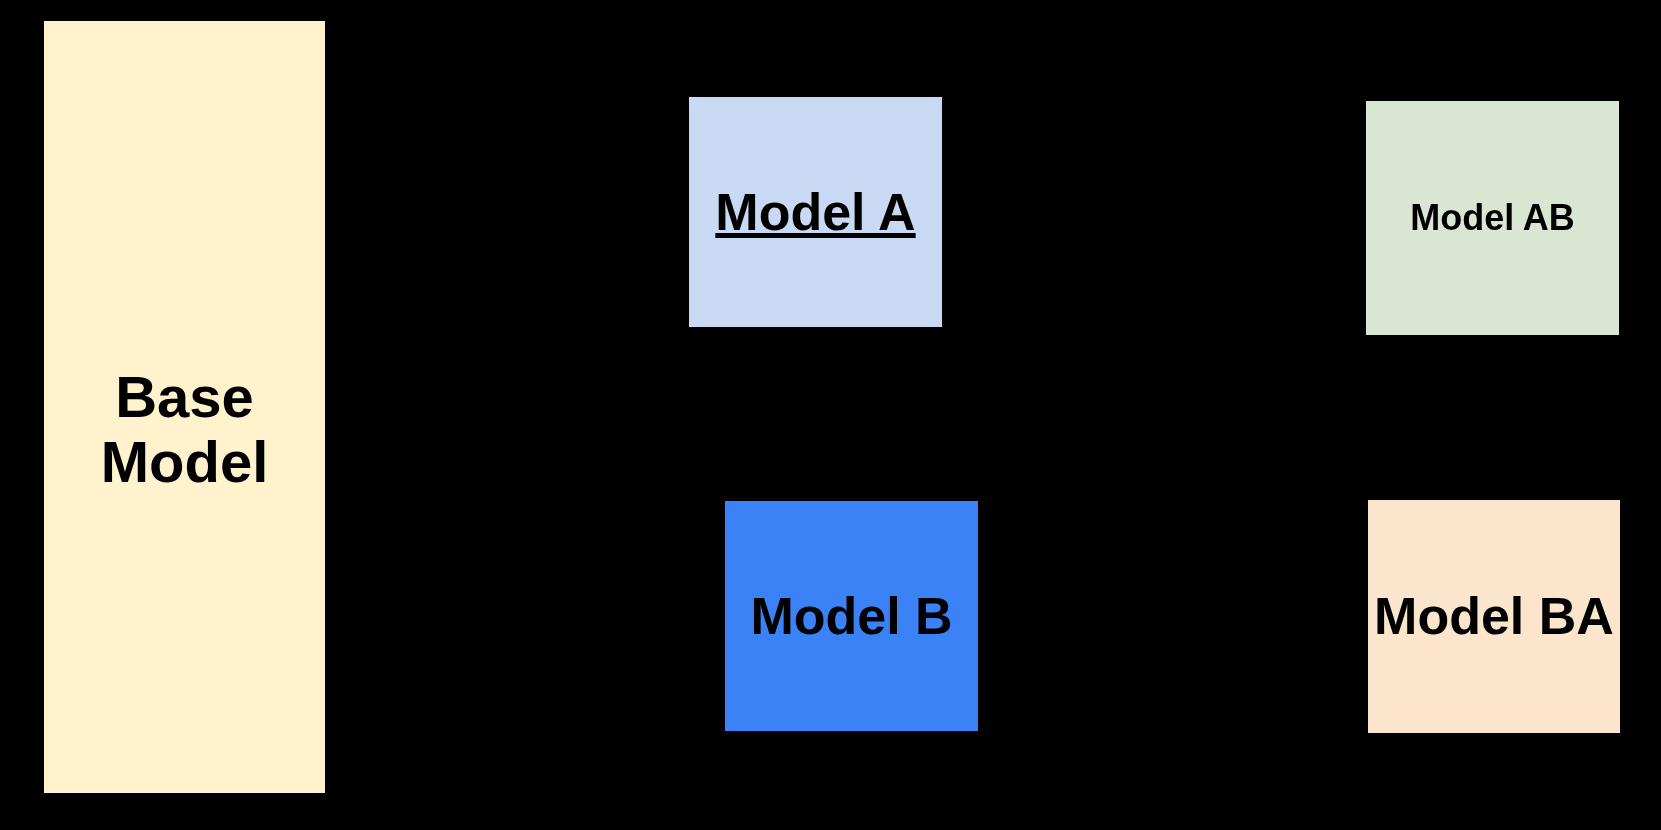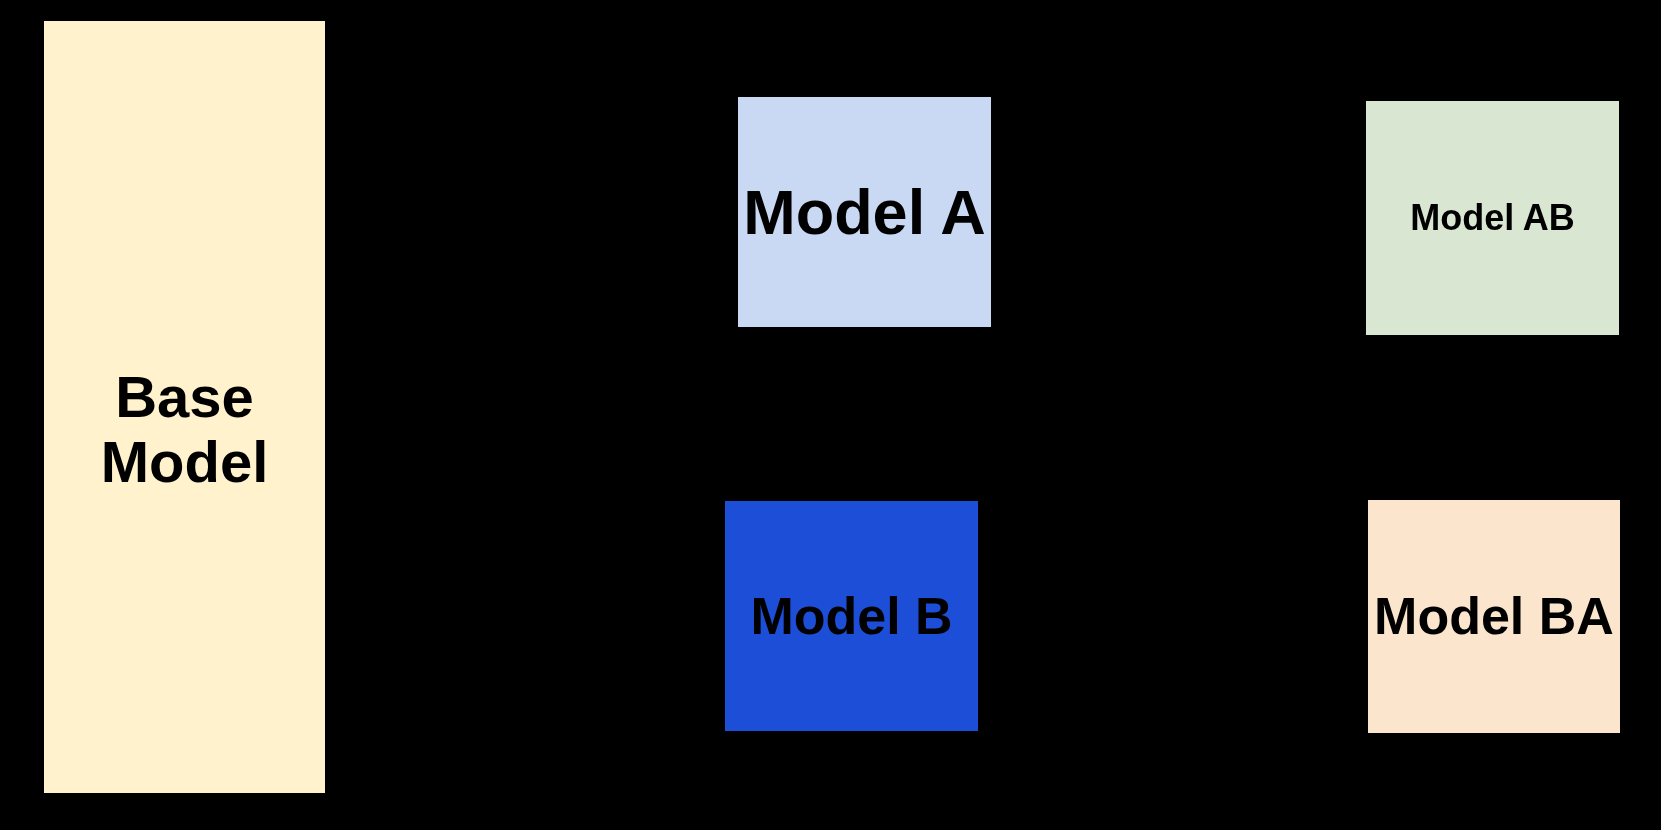--- a/index.html
+++ b/index.html
@@ -35,25 +35,26 @@
     top: 19px;
     width: 285px;
     height: 776px;
     font-size: 58px;
   }
   .node-base .label {
     max-width: 210px; 
     margin-top: 45px;
   }
   .node-a {
-    left: 736px;
+    left: 687px;
     top: 95px;
     width: 257px;
     height: 234px;
-    font-size: 63px;
+    font-size: 52px;
+    text-decoration: underline;
   }
   .node-b {
     left: 723px;
     top: 499px;
     width: 257px;
     height: 234px;
     font-size: 52px;
   }
   .node-ab {
     left: 1364px;
@@ -77,21 +78,21 @@
 <div class="canvas" style="background-color: rgb(0, 0, 0);">
 
   <div class="node node-base" style="background-color: rgb(255, 242, 204);">
     <span class="label">Base Model</span>
   </div>
 
   <div class="node node-a" style="background-color: rgb(201, 216, 243);">
     <span class="label">Model A</span>
   </div>
 
-  <div class="node node-b" style="background-color: #1d4ed8;">
+  <div class="node node-b" style="background-color: #3b82f6;">
     <span class="label">Model B</span>
   </div>
 
   <div class="node node-ab" style="background-color: rgb(217, 231, 210);">
     <span class="label">Model AB</span>
   </div>
 
   <div class="node node-ba" style="background-color: rgb(252, 229, 205);">
     <span class="label">Model BA</span>
   </div>

